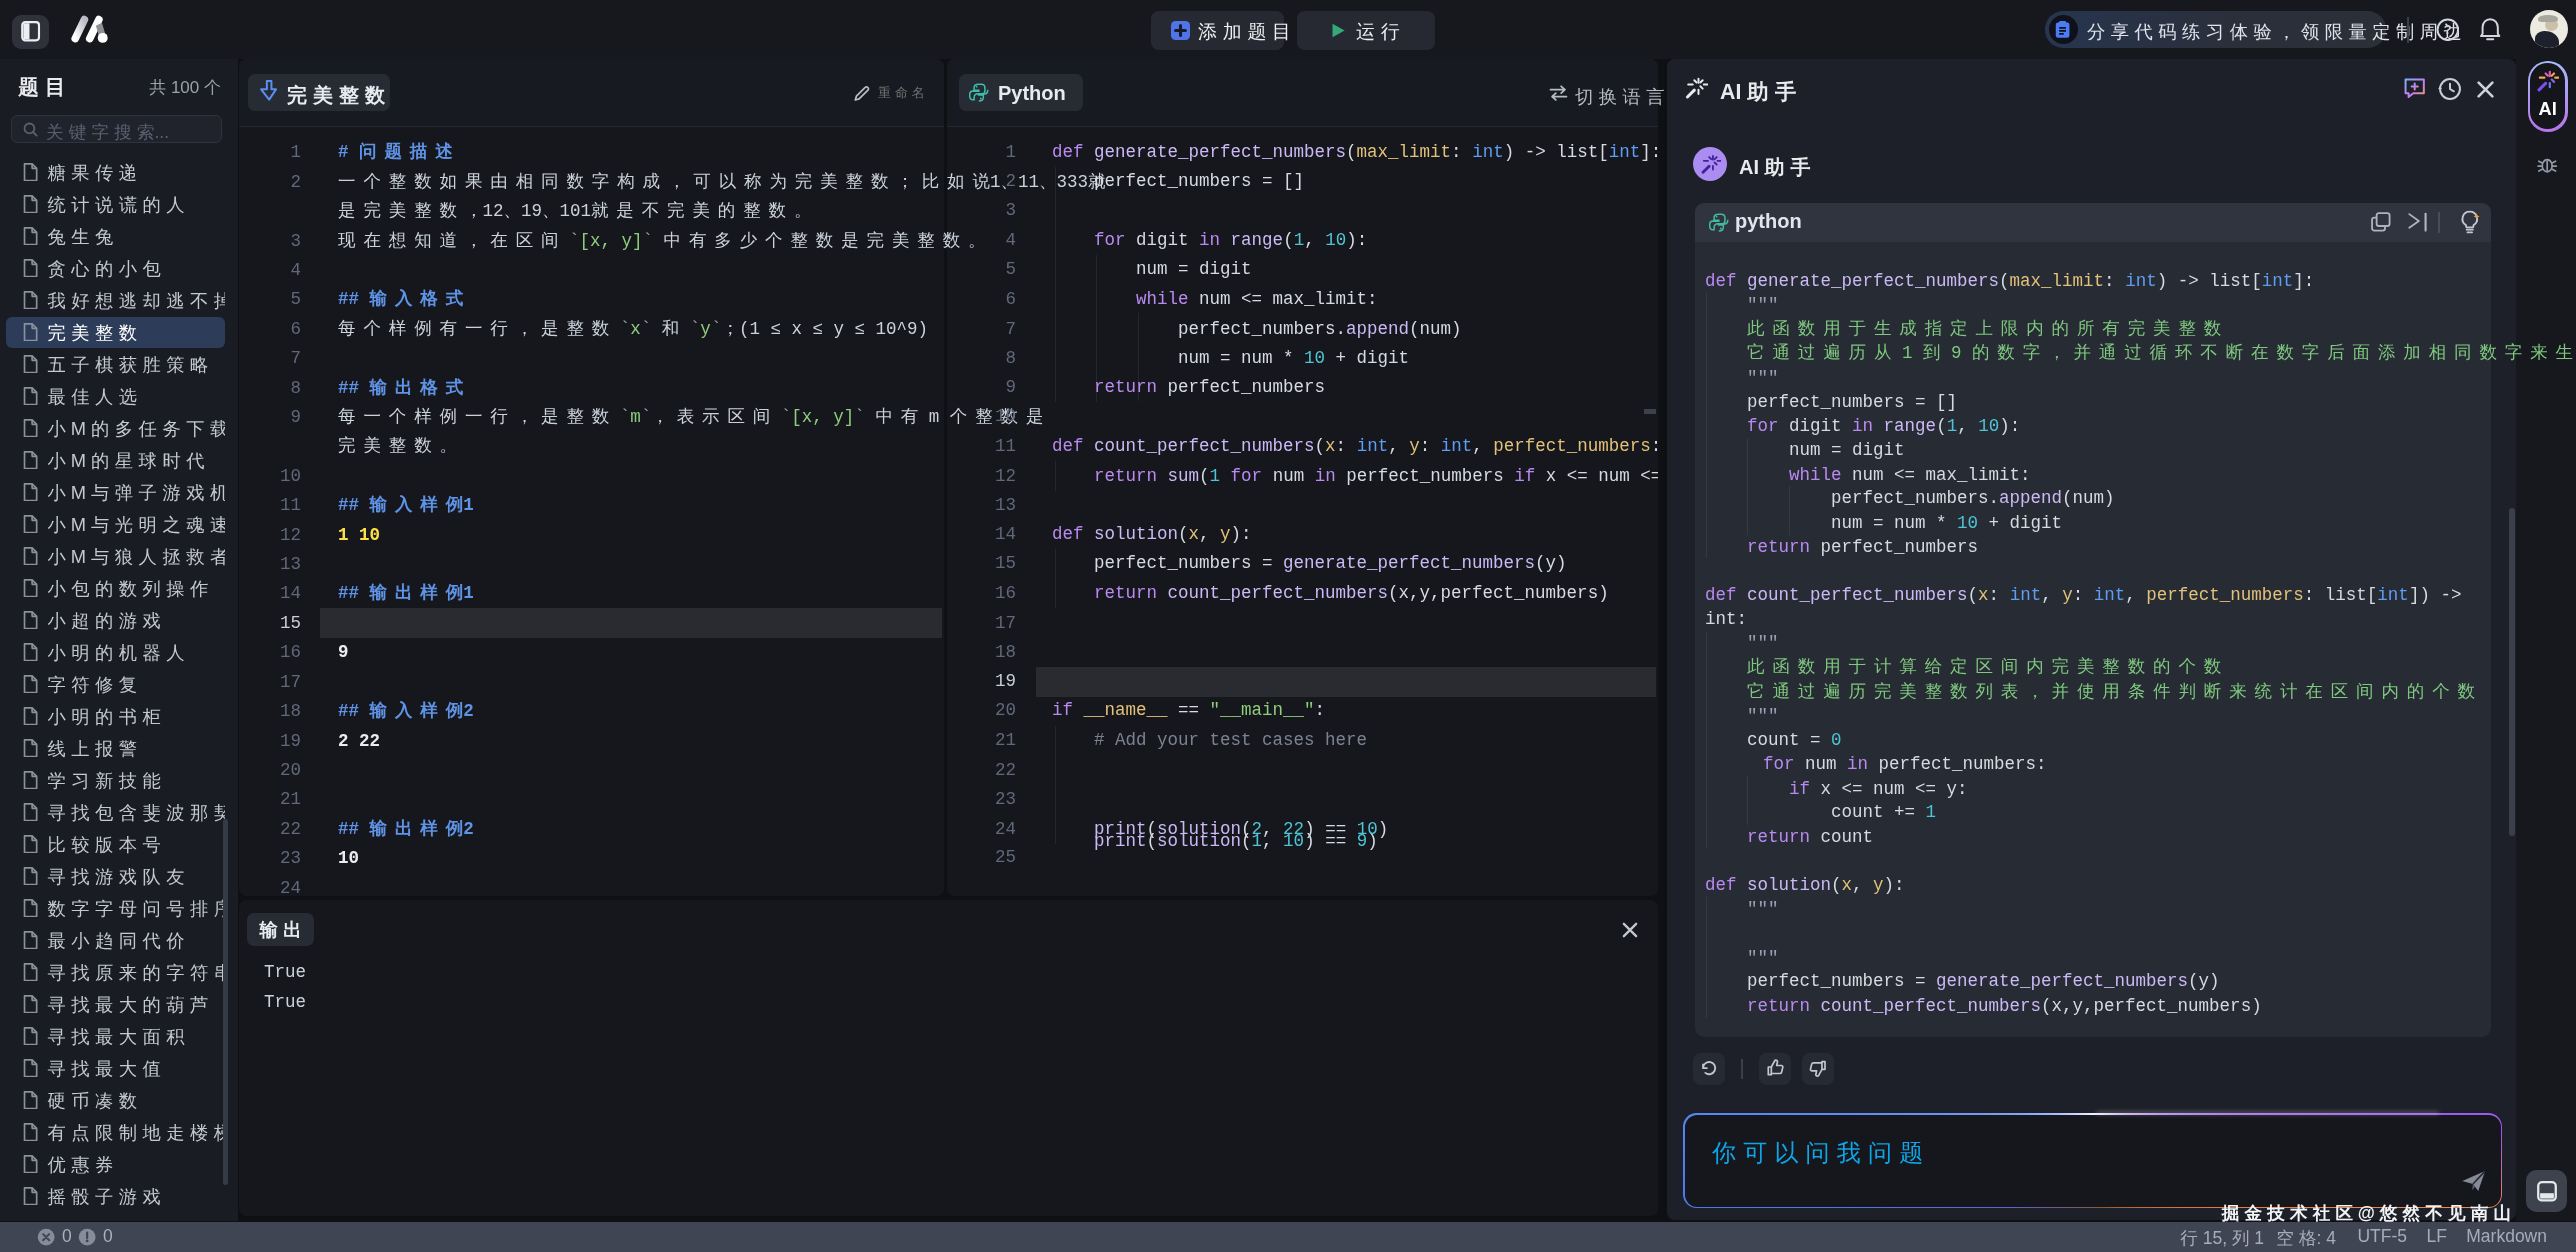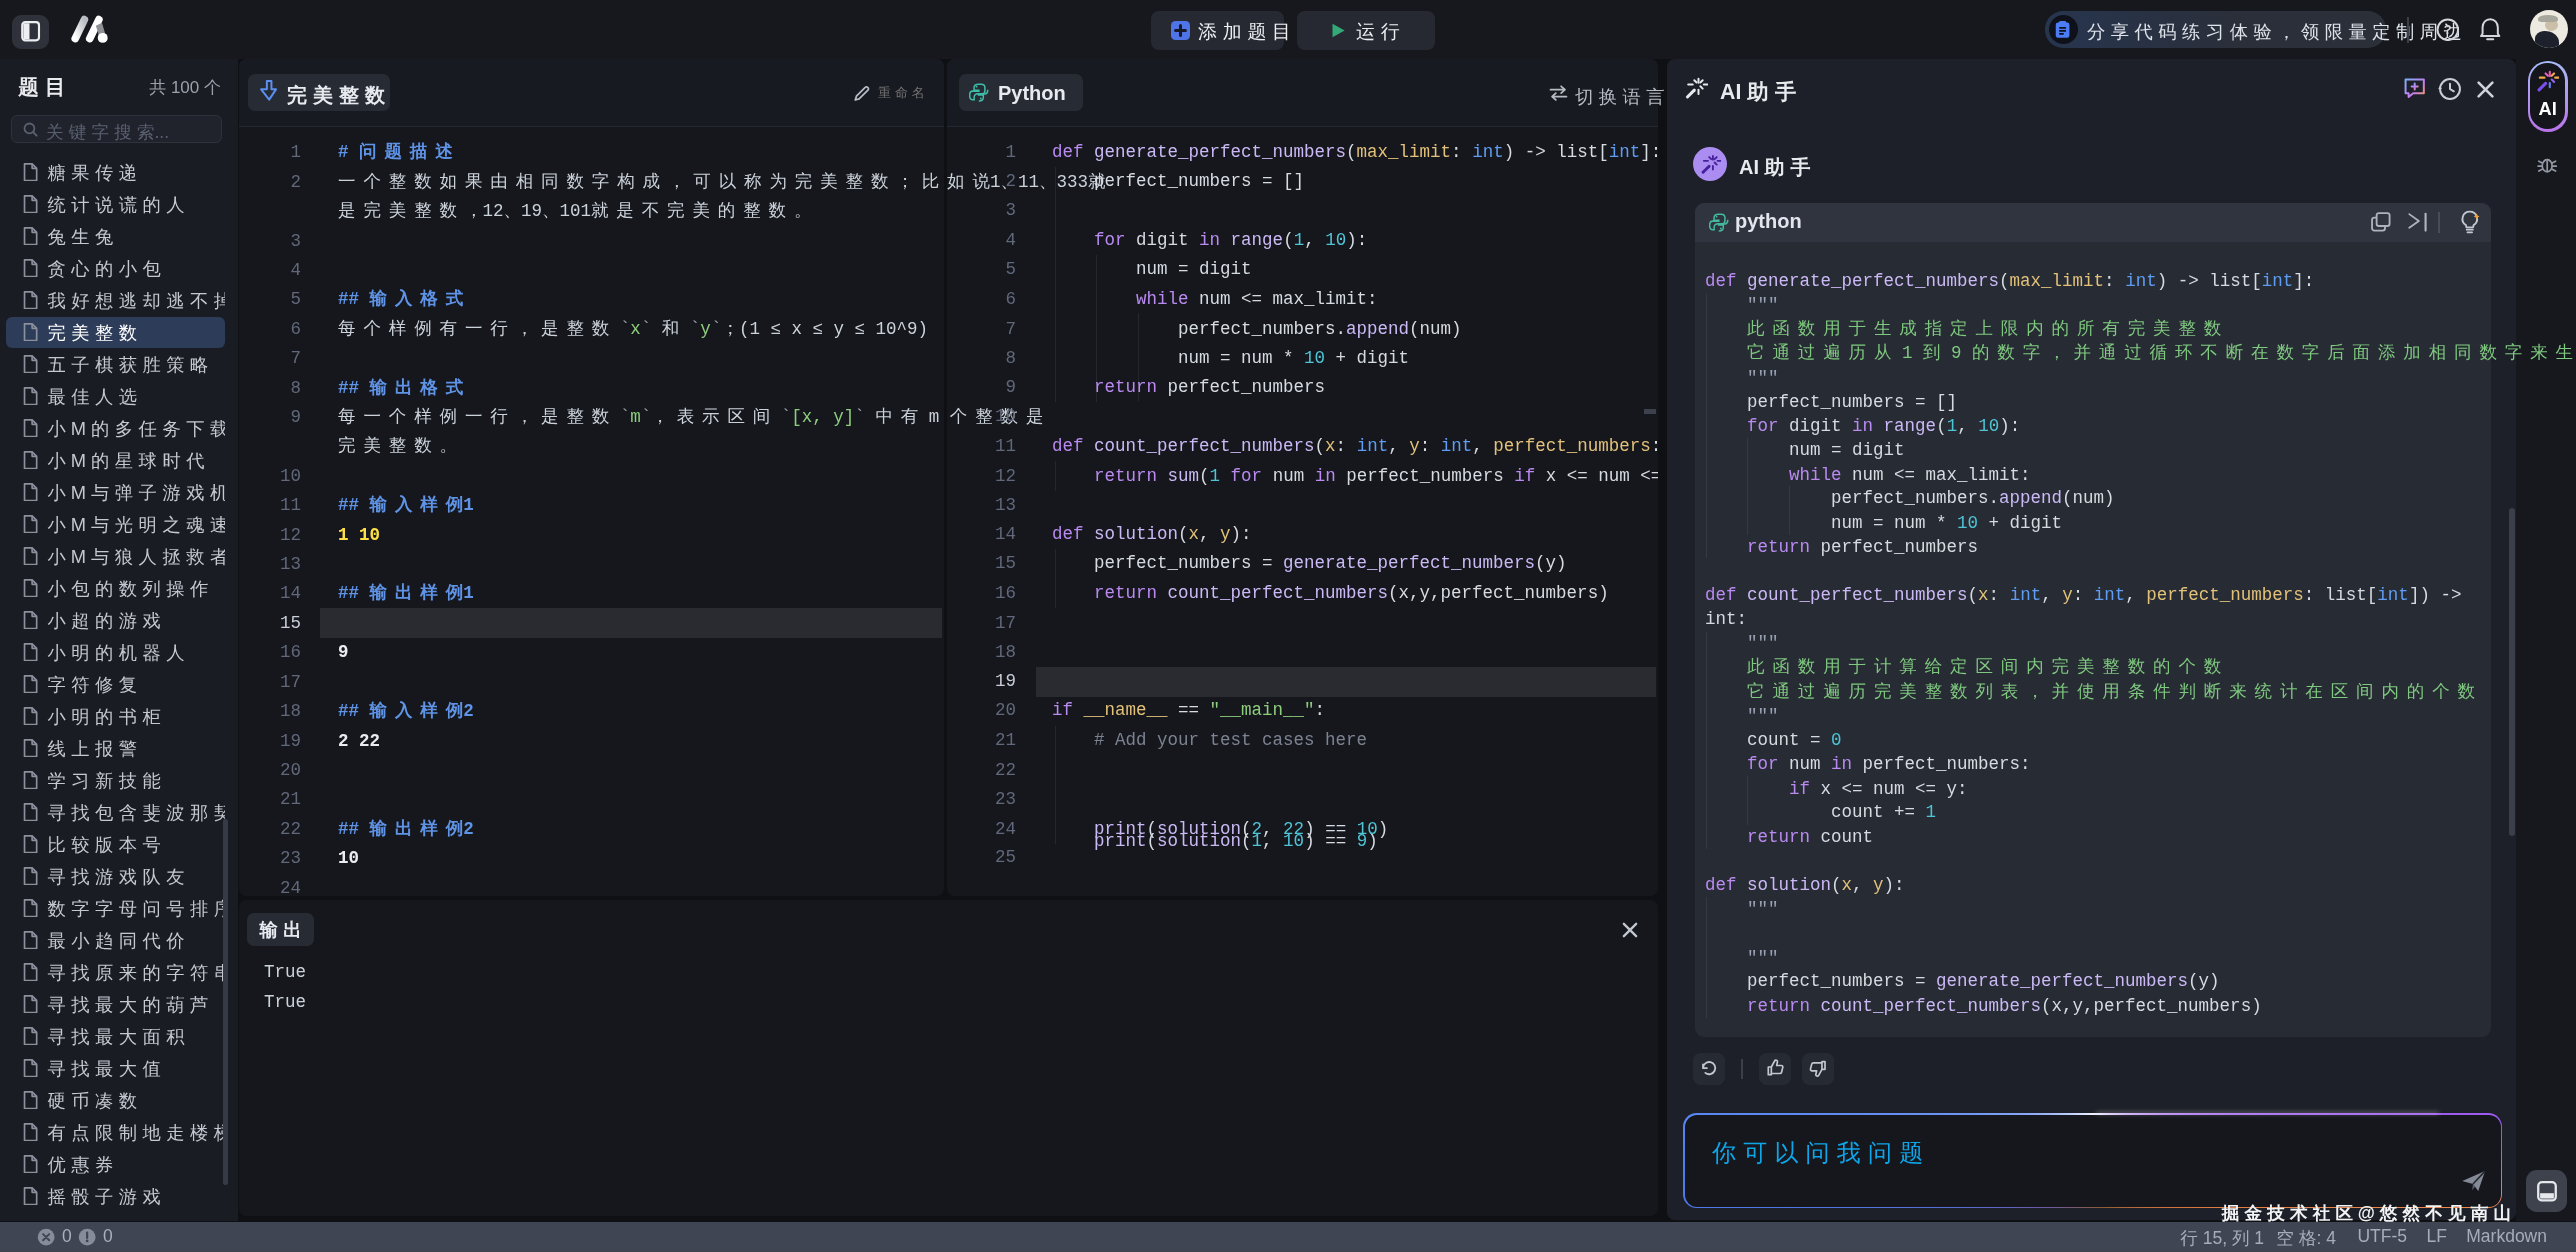--- a/index.html
+++ b/index.html
@@ -429,20 +429,21 @@
       <path d="M3 21 l1.5-5 L16 4.5 a2.2 2.2 0 0 1 3.2 0 l0.4 0.4 a2.2 2.2 0 0 1 0 3.2 L8 19.5 Z" fill="none" stroke="#b6bcc6" stroke-width="2.3" stroke-linejoin="round"></path>
     </svg>
 <div class="abs" style="left:878px;top:84px;font-size:13px;color:#737373"><i class="zs">重命名</i></div>
 <div class="hl" style="left:320px;top:608px;width:622px;height:30px"></div>
 <div class="cr mono gut" style="left:258px;top:137px">1</div>
 <div class="cr mono" style="left:338px;top:137px"><i class="h"># <i class="zh">问题描述</i></i></div>
 <div class="cr mono gut" style="left:258px;top:167px">2</div>
 <div class="cr mono" style="left:338px;top:167px"><span class="mdtext"><i class="zh">一个整数如果由相同数字构成，可以称为完美整数；比如说</i>1<i class="zh">、</i>11<i class="zh">、</i>333<i class="zh">就</i></span></div>
 <div class="cr mono" style="left:338px;top:196px"><span class="mdtext"><i class="zh">是完美整数，</i>12<i class="zh">、</i>19<i class="zh">、</i>101<i class="zh">就是不完美的整数。</i></span></div>
 <div class="cr mono gut" style="left:258px;top:226px">3</div>
+<div class="cr mono" style="left:338px;top:226px"><span class="mdtext"><i class="zh">现在想知道，在区间</i> <i class="bt">`</i><i class="ic">[x, y]</i><i class="bt">`</i> <i class="zh">中有多少个整数是完美整数。</i></span></div>
 <div class="cr mono gut" style="left:258px;top:255px">4</div>
 <div class="cr mono gut" style="left:258px;top:284px">5</div>
 <div class="cr mono" style="left:338px;top:284px"><i class="h">## <i class="zh">输入格式</i></i></div>
 <div class="cr mono gut" style="left:258px;top:314px">6</div>
 <div class="cr mono" style="left:338px;top:314px"><span class="mdtext"><i class="zh">每个样例有一行，是整数</i> <i class="bt">`</i><i class="ic">x</i><i class="bt">`</i> <i class="zh">和</i> <i class="bt">`</i><i class="ic">y</i><i class="bt">`</i><i class="zh">；</i>(1 ≤ x ≤ y ≤ 10^9)</span></div>
 <div class="cr mono gut" style="left:258px;top:343px">7</div>
 <div class="cr mono gut" style="left:258px;top:373px">8</div>
 <div class="cr mono" style="left:338px;top:373px"><i class="h">## <i class="zh">输出格式</i></i></div>
 <div class="cr mono gut" style="left:258px;top:402px">9</div>
 <div class="cr mono" style="left:338px;top:402px"><span class="mdtext"><i class="zh">每一个样例一行，是整数</i> <i class="bt">`</i><i class="ic">m</i><i class="bt">`</i><i class="zh">，表示区间</i> <i class="bt">`</i><i class="ic">[x, y]</i><i class="bt">`</i> <i class="zh">中有</i> m <i class="zh">个整数是</i></span></div>
@@ -630,21 +631,21 @@
 <div class="acr" style="left:0;top:486px">            <i class="w">perfect_numbers.</i><i class="f">append</i><i class="w">(num)</i></div>
 <div class="acr" style="left:0;top:511px">            <i class="w">num = num * </i><i class="n">10</i><i class="w"> + digit</i></div>
 <div class="acr" style="left:0;top:535px">    <i class="k">return</i><i class="w"> perfect_numbers</i></div>
 <div class="acr" style="left:0;top:583px"><i class="k">def</i> <i class="f">count_perfect_numbers</i><i class="w">(</i><i class="a">x</i><i class="w">:</i> <i class="t">int</i><i class="w">,</i> <i class="a">y</i><i class="w">:</i> <i class="t">int</i><i class="w">,</i> <i class="a">perfect_numbers</i><i class="w">:</i> <i class="w">list[</i><i class="t">int</i><i class="w">]) -&gt;</i></div>
 <div class="acr" style="left:0;top:607px"><i class="w">int:</i></div>
 <div class="acr" style="left:0;top:631px">    <i class="q">"""</i></div>
 <div class="acr" style="left:0;top:655px">    <i class="g"><i class="zh">此函数用于计算给定区间内完美整数的个数</i></i></div>
 <div class="acr" style="left:0;top:680px">    <i class="g"><i class="zh">它通过遍历完美整数列表，并使用条件判断来统计在区间内的个数</i></i></div>
 <div class="acr" style="left:0;top:704px">    <i class="q">"""</i></div>
 <div class="acr" style="left:0;top:728px">    <i class="w">count = </i><i class="n">0</i></div>
-<div class="acr" style="left:0;top:752px">    <i class="k">for</i><i class="w"> num </i><i class="k">in</i><i class="w"> perfect_numbers:</i></div>
+<div class="acr" style="left:16px;top:752px">    <i class="k">for</i><i class="w"> num </i><i class="k">in</i><i class="w"> perfect_numbers:</i></div>
 <div class="acr" style="left:0;top:777px">        <i class="k">if</i><i class="w"> x &lt;= num &lt;= y:</i></div>
 <div class="acr" style="left:0;top:800px">            <i class="w">count += </i><i class="n">1</i></div>
 <div class="acr" style="left:0;top:825px">    <i class="k">return</i><i class="w"> count</i></div>
 <div class="acr" style="left:0;top:873px"><i class="k">def</i> <i class="f">solution</i><i class="w">(</i><i class="a">x</i><i class="w">, </i><i class="a">y</i><i class="w">):</i></div>
 <div class="acr" style="left:0;top:897px">    <i class="q">"""</i></div>
 <div class="acr" style="left:0;top:946px">    <i class="q">"""</i></div>
 <div class="acr" style="left:0;top:969px">    <i class="w">perfect_numbers = </i><i class="f">generate_perfect_numbers</i><i class="w">(y)</i></div>
 <div class="acr" style="left:0;top:994px">    <i class="k">return</i> <i class="f">count_perfect_numbers</i><i class="w">(x,y,perfect_numbers)</i></div>
 </div>
 <div class="abs" style="left:1706px;top:293px;width:0.8px;height:265px;background:rgba(255,255,255,0.07)"></div>

